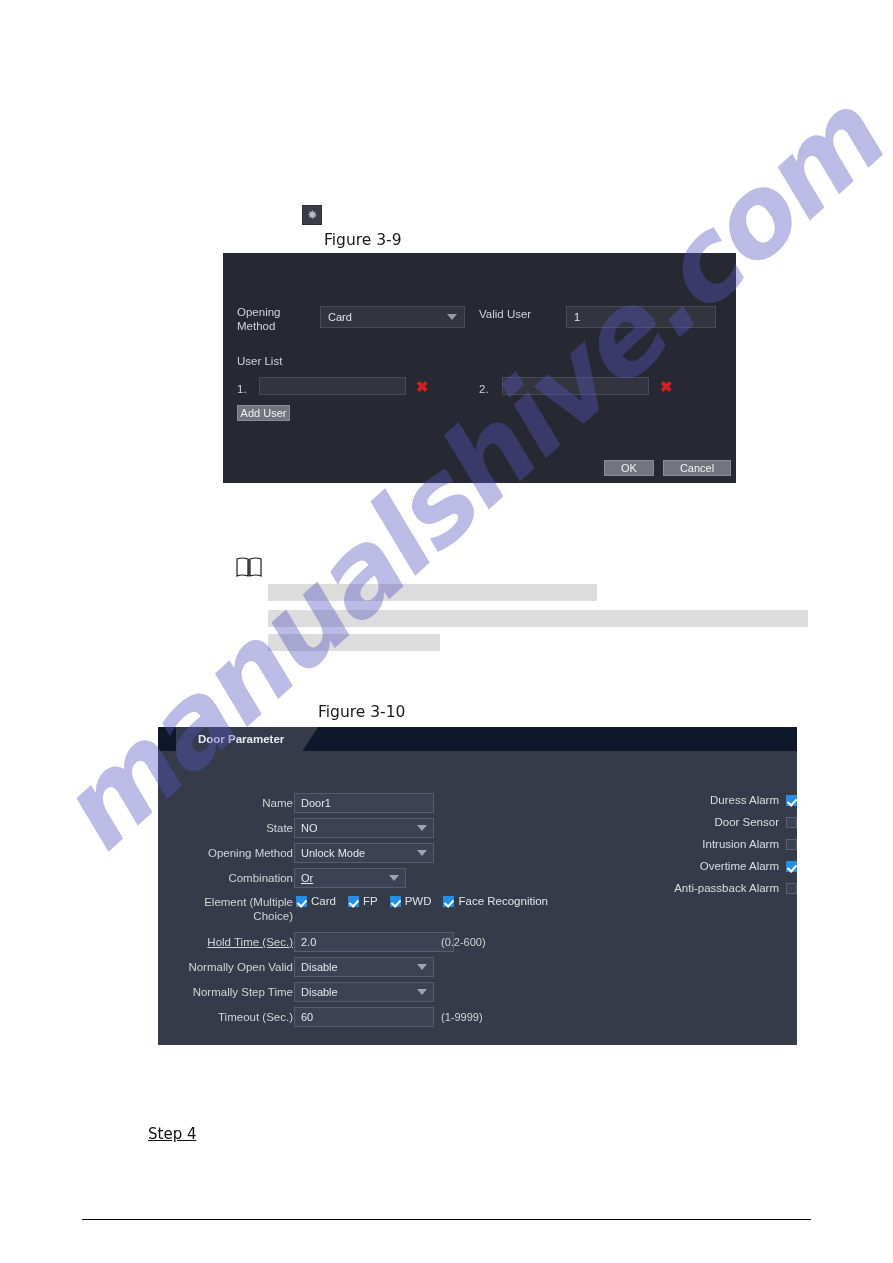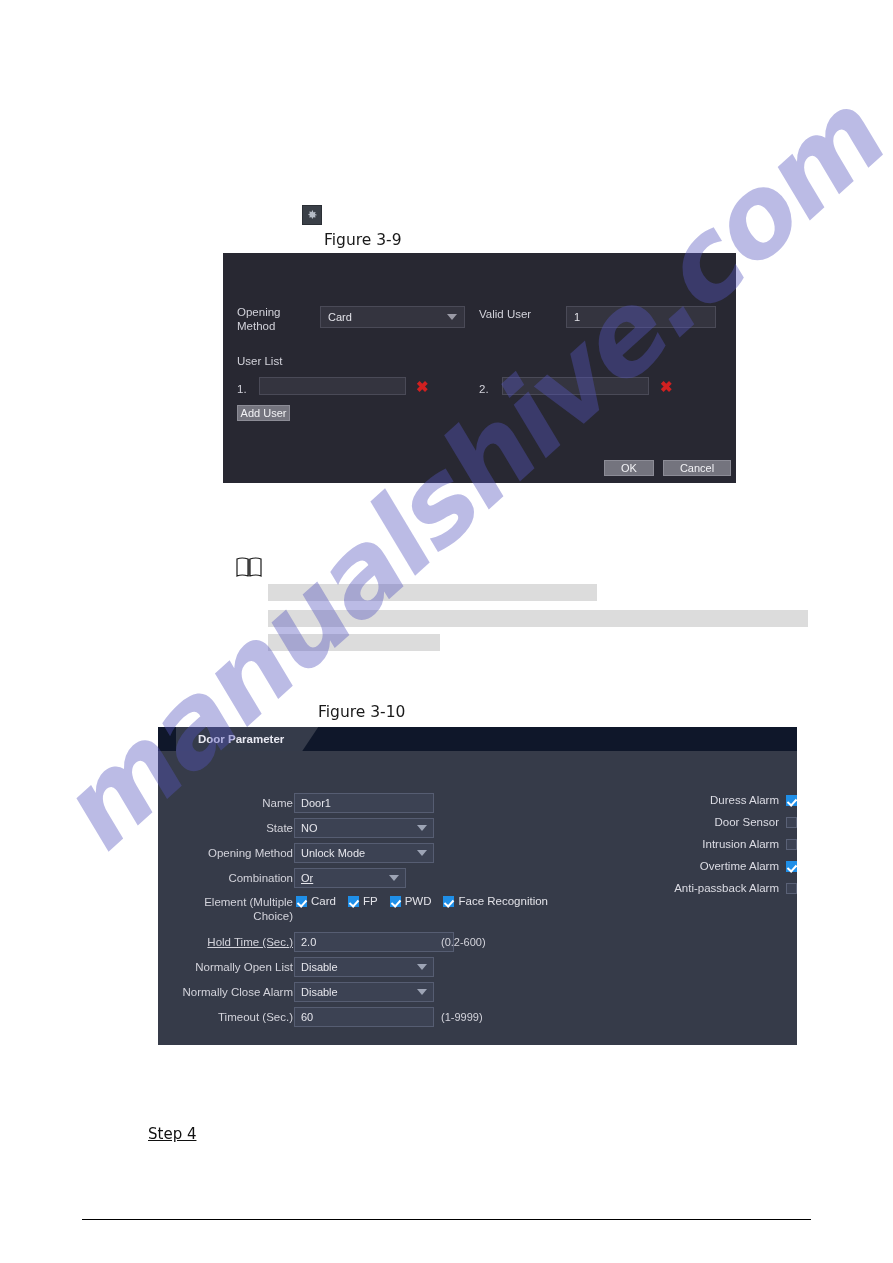--- a/index.html
+++ b/index.html
@@ -430,27 +430,27 @@
         <span class="cb on"></span>
         <span>Face Recognition</span>
       </div>
 
     <div class="dp-label" style="left:25px; top:184px; width:110px;text-decoration:underline;">Hold Time (Sec.)</div>
     <div class="dp-input" style="left:136px; top:181px; width:160px;">
       <span>2.0</span>
     </div>
     <div class="dp-hint" style="left:283px; top:185px;">(0.2-600)</div>
 
-    <div class="dp-label" style="left:15px; top:209px; width:120px;">Normally Open List</div>
+    <div class="dp-label" style="left:15px; top:209px; width:120px;">Normally Open Valid</div>
     <div class="dp-select" style="left:136px; top:206px; width:140px;">
       <span>Disable</span>
       <span class="caret"></span>
     </div>
 
-    <div class="dp-label" style="left:10px; top:234px; width:125px;">Normally Close Alarm</div>
+    <div class="dp-label" style="left:10px; top:234px; width:125px;">Normally Step Time</div>
     <div class="dp-select" style="left:136px; top:231px; width:140px;">
       <span>Disable</span>
       <span class="caret"></span>
     </div>
 
     <div class="dp-label" style="left:25px; top:259px; width:110px;">Timeout (Sec.)</div>
     <div class="dp-input" style="left:136px; top:256px; width:140px;">
       <span>60</span>
     </div>
     <div class="dp-hint" style="left:283px; top:260px;">(1-9999)</div>

